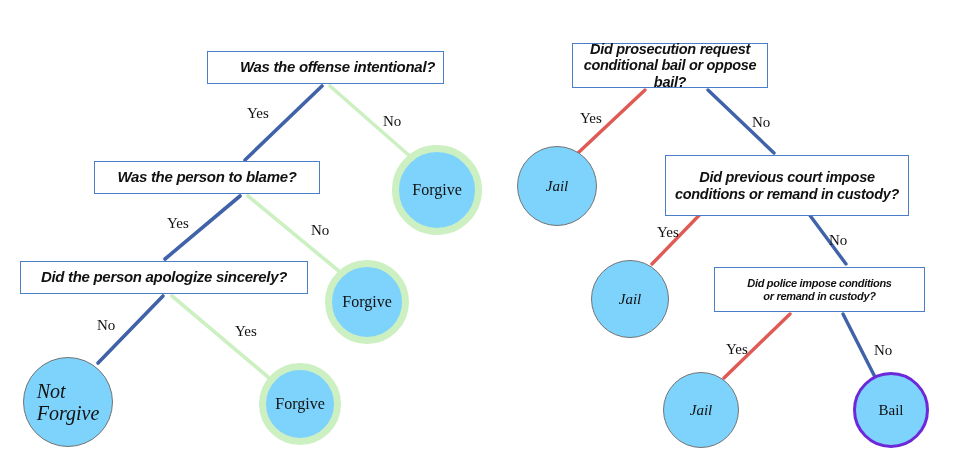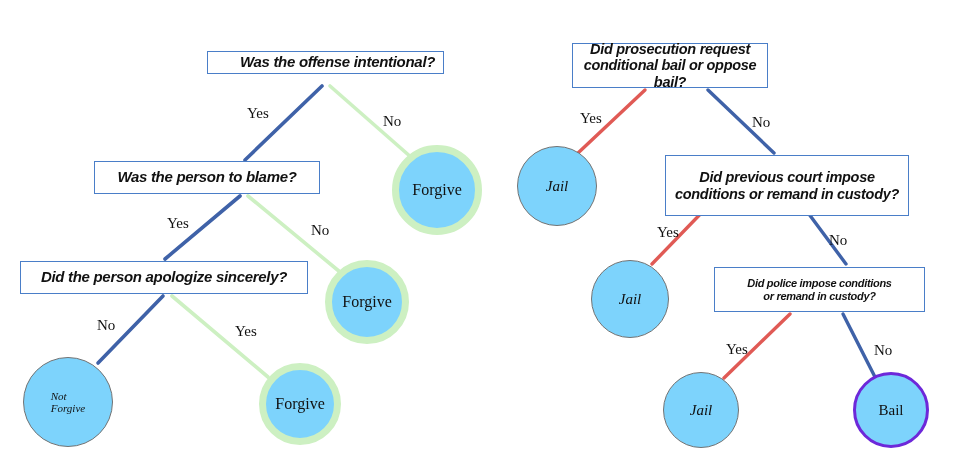--- a/index.html
+++ b/index.html
@@ -83,27 +83,27 @@
       <line x1="163" y1="296" x2="98" y2="363" stroke="#3f62a8" stroke-width="3.6" stroke-linecap="round"></line>
       <line x1="172" y1="296" x2="268" y2="377" stroke="#cdf0c2" stroke-width="3.6" stroke-linecap="round"></line>
       <line x1="645" y1="90" x2="578" y2="153" stroke="#e05a55" stroke-width="3.4" stroke-linecap="round"></line>
       <line x1="708" y1="90" x2="774" y2="153" stroke="#3f62a8" stroke-width="3.4" stroke-linecap="round"></line>
       <line x1="712" y1="202" x2="652" y2="264" stroke="#e05a55" stroke-width="3.4" stroke-linecap="round"></line>
       <line x1="800" y1="202" x2="846" y2="264" stroke="#3f62a8" stroke-width="3.4" stroke-linecap="round"></line>
       <line x1="790" y1="314" x2="724" y2="378" stroke="#e05a55" stroke-width="3.4" stroke-linecap="round"></line>
       <line x1="843" y1="314" x2="875" y2="377" stroke="#3f62a8" stroke-width="3.4" stroke-linecap="round"></line>
     </svg>
   <div id="node-layer">
-      <div class="node-box" style="left: 207px; top: 51px; width: 237px; height: 23px; font-size: 15px; padding-left: 24px;">Was the offense intentional?</div>
+      <div class="node-box" style="left: 207px; top: 51px; width: 237px; height: 33px; font-size: 15px; padding-left: 24px;">Was the offense intentional?</div>
       <div class="node-box" style="left: 94px; top: 161px; width: 226px; height: 33px; font-size: 15px;">Was the person to blame?</div>
       <div class="node-box" style="left: 20px; top: 261px; width: 288px; height: 33px; font-size: 15px;">Did the person apologize sincerely?</div>
       <div class="node-circle circle-green-pale" style="left: 392px; top: 145px; width: 90px; height: 90px; font-size: 16px;">Forgive</div>
       <div class="node-circle circle-green-pale" style="left: 325px; top: 260px; width: 84px; height: 84px; font-size: 16px;">Forgive</div>
       <div class="node-circle circle-green-pale" style="left: 259px; top: 363px; width: 82px; height: 82px; font-size: 16px;">Forgive</div>
-      <div class="node-circle circle-red" style="left: 23px; top: 357px; width: 90px; height: 90px; font-size: 11px;">Not
+      <div class="node-circle circle-red" style="left: 23px; top: 357px; width: 90px; height: 90px; font-size: 20px;">Not
 Forgive</div>
       <div class="node-box" style="left: 572px; top: 43px; width: 196px; height: 45px; font-size: 14.5px;">Did prosecution request
 conditional bail or oppose bail?</div>
       <div class="node-box" style="left: 665px; top: 155px; width: 244px; height: 61px; font-size: 14.5px;">Did previous court impose
 conditions or remand in custody?</div>
       <div class="node-box" style="left: 714px; top: 267px; width: 211px; height: 45px; font-size: 11px;">Did police impose conditions
 or remand in custody?</div>
       <div class="node-circle circle-red" style="left: 517px; top: 146px; width: 80px; height: 80px; font-size: 15px;">Jail</div>
       <div class="node-circle circle-red" style="left: 591px; top: 260px; width: 78px; height: 78px; font-size: 15px;">Jail</div>
       <div class="node-circle circle-red" style="left: 663px; top: 372px; width: 76px; height: 76px; font-size: 15px;">Jail</div>

